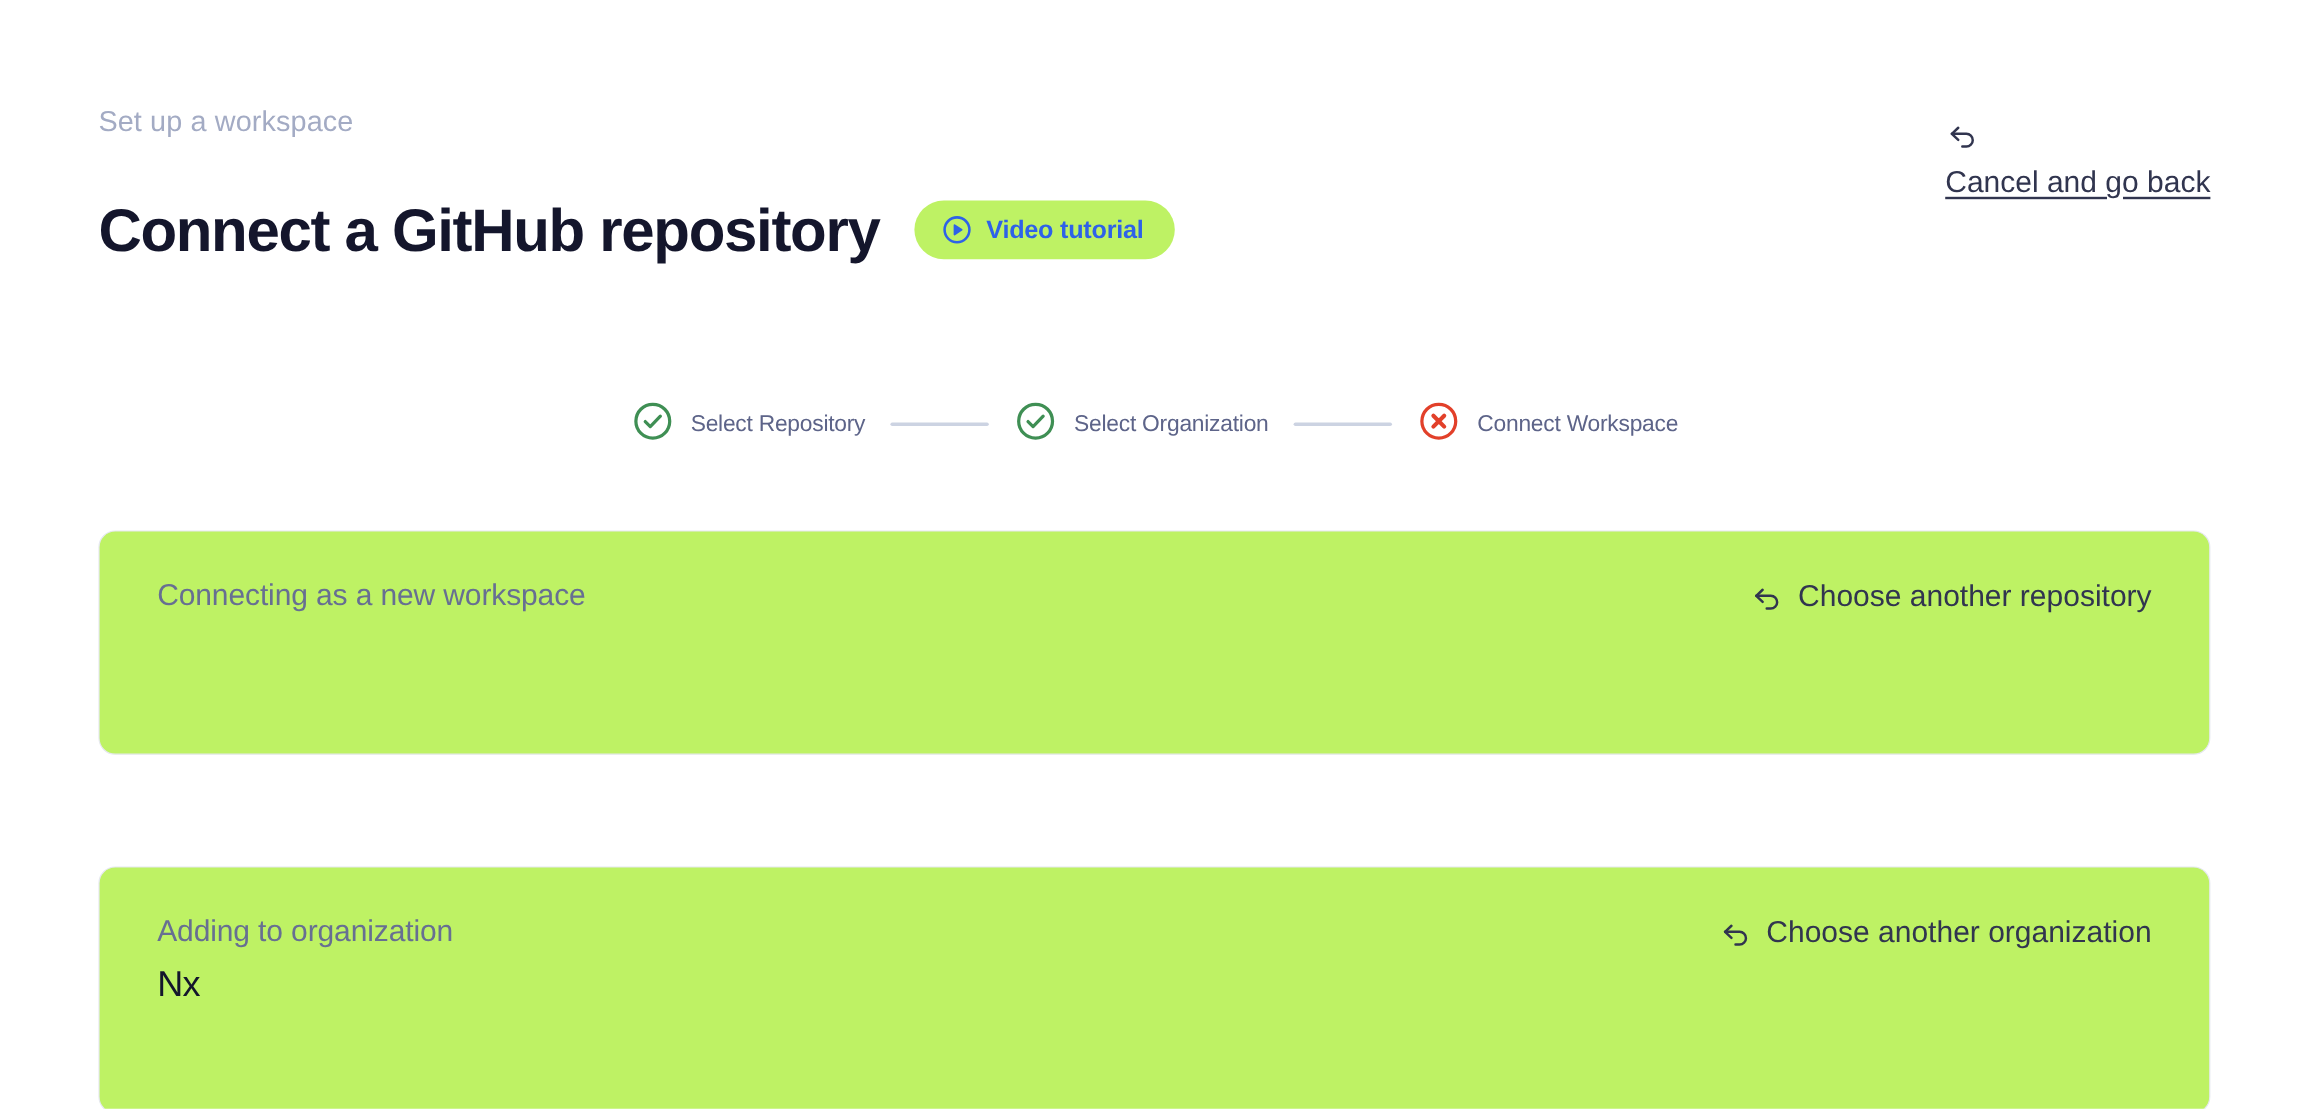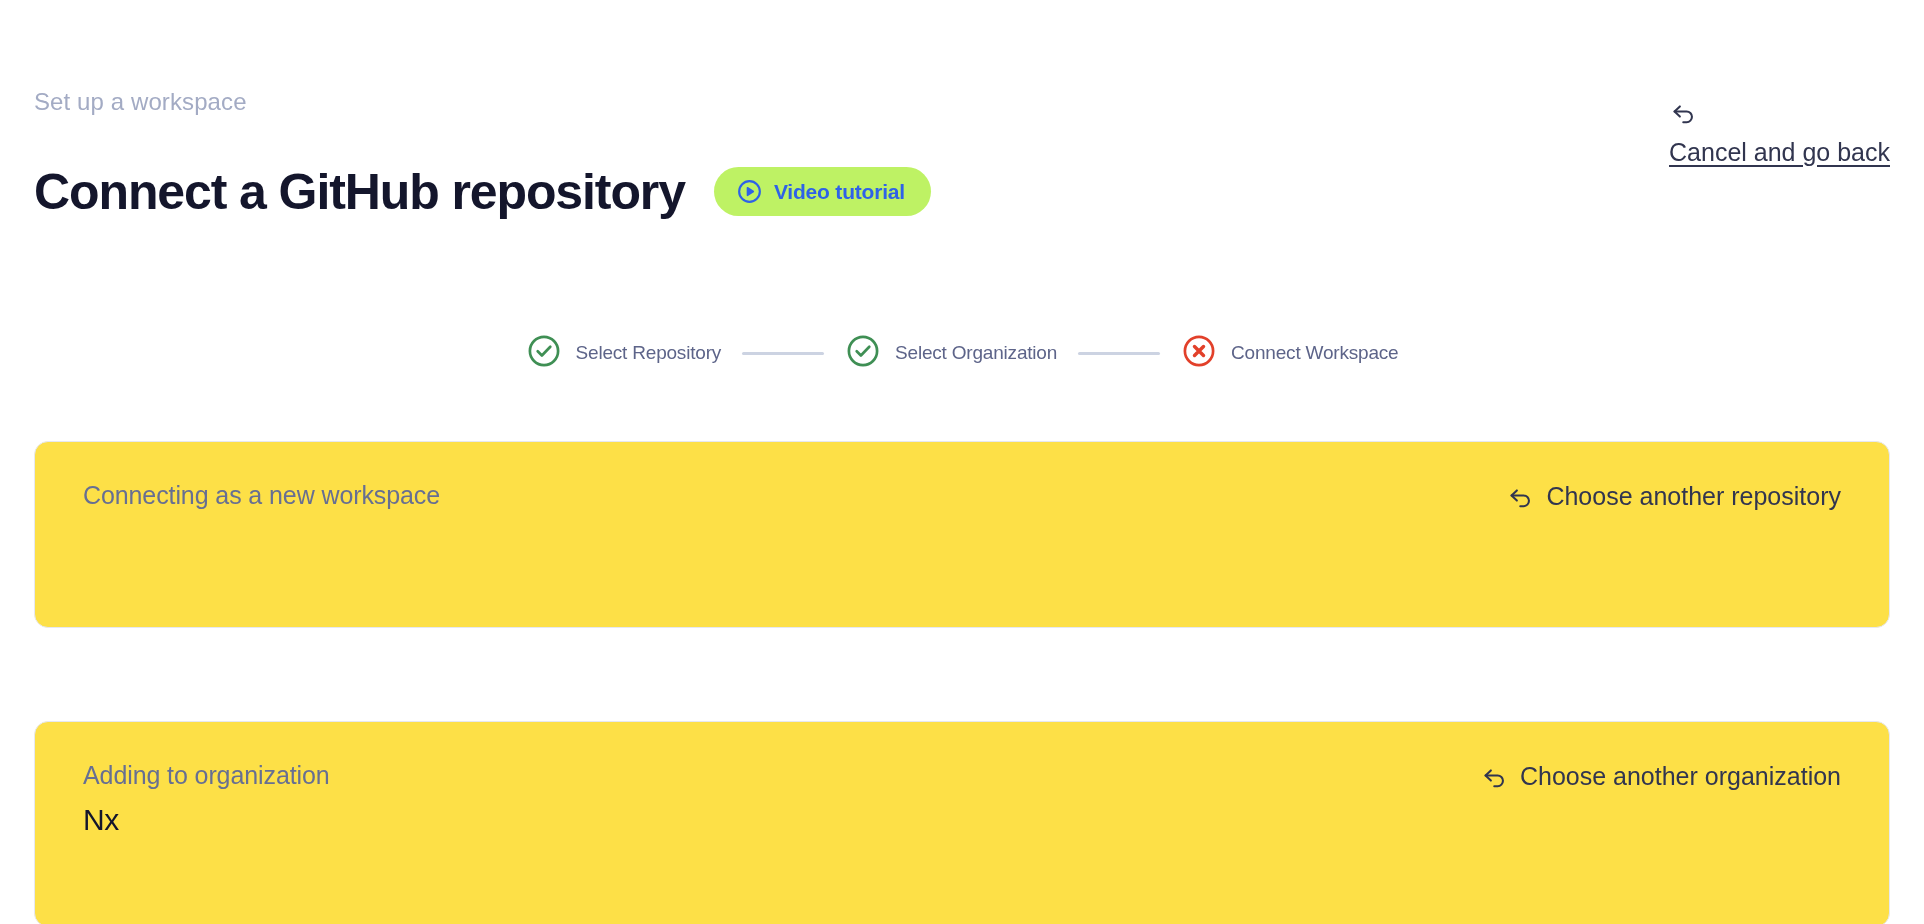--- a/index.html
+++ b/index.html
@@ -13,21 +13,21 @@
     font-family: "Liberation Sans", sans-serif;
     color: #11142b;
     overflow: hidden;
     position: relative;
   }
   .page {
     position: relative;
     width: 1924px;
     height: 924px;
     box-sizing: border-box;
-    padding: 0 34px;
+    padding: 0 82px;
   }
 
   
   .header-row {
     position: relative;
     padding-top: 88px;
   }
   .eyebrow {
     font-size: 24px;
     line-height: 28px;
@@ -114,21 +114,21 @@
     background: #ccd3e2;
     margin: 0 21px;
     border-radius: 2px;
   }
 
   
   .card {
     margin-top: 0;
     border: 1px solid #e6e8f0;
     border-radius: 14px;
-    background: #fde047;
+    background: #bef264;
     box-sizing: border-box;
     padding: 38px 48px 40px 48px;
     position: relative;
   }
   #repo-card { margin-top: 68px; height: 187px; }
   #org-card  { margin-top: 93px; height: 206px; }
 
   .card-inner {
     display: flex;
     align-items: flex-start;

